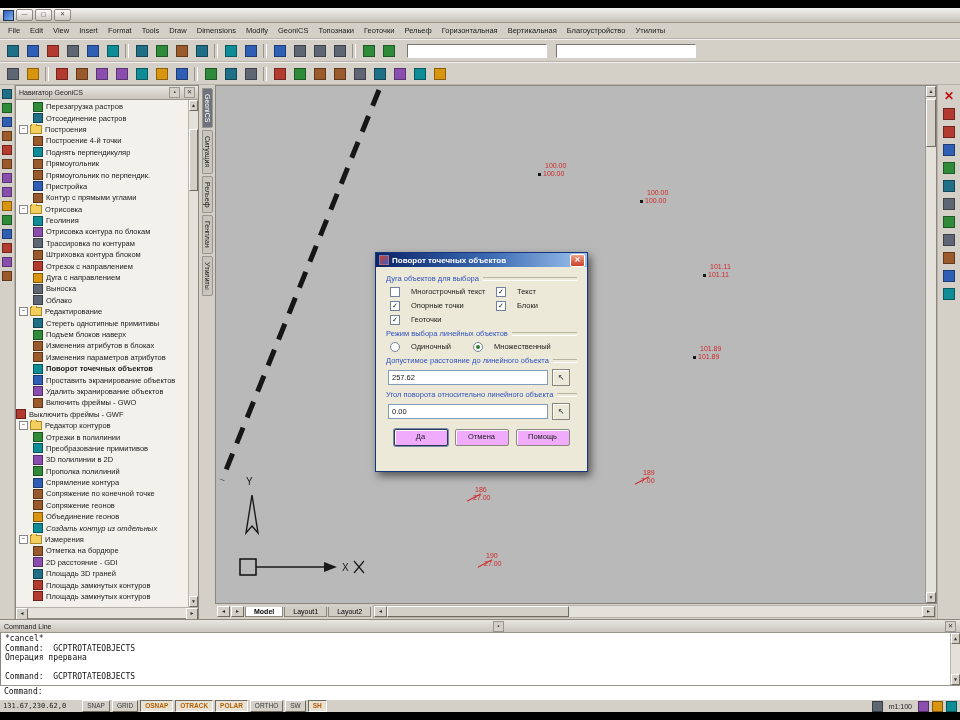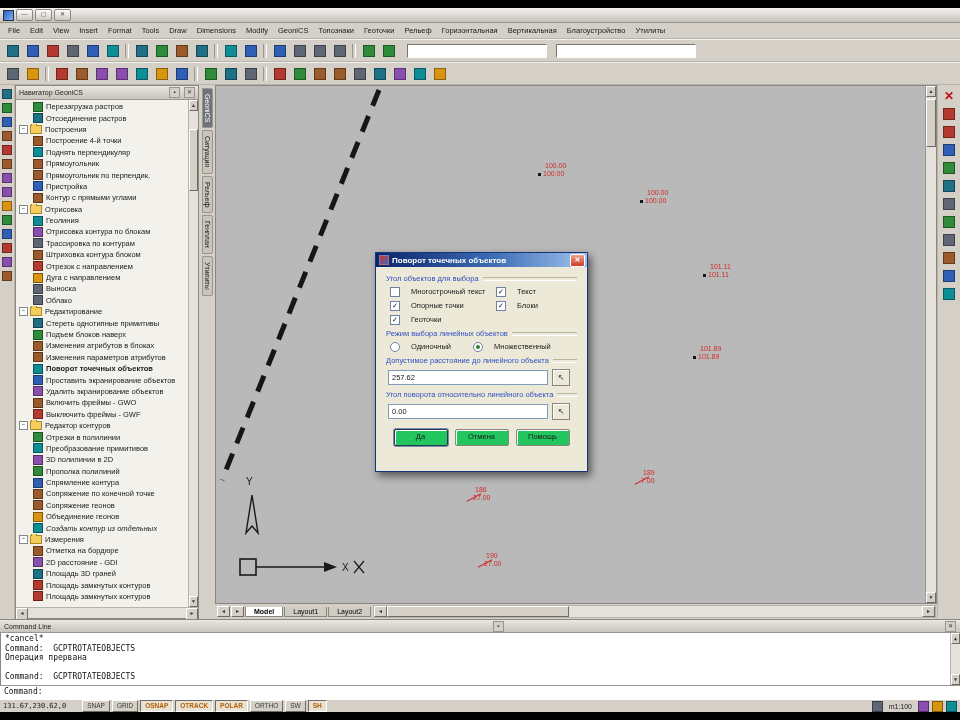--- a/index.html
+++ b/index.html
@@ -127,21 +127,21 @@
   .cb,.rb-row{display:flex;align-items:flex-start;gap:11px;}
   .cbbox{width:8px;height:8px;background:#fff;border:1px solid #6f83a0;font-size:7px;line-height:7px;text-align:center;color:#111;flex:0 0 auto;}
   .rb{width:8px;height:8px;border-radius:50%;background:#fff;border:1px solid #6f83a0;position:relative;flex:0 0 auto;}
   .rb.sel::after{content:"";position:absolute;left:2px;top:2px;width:4px;height:4px;border-radius:50%;background:#2f7d2f;}
   .radiorow{display:flex;gap:22px;margin-left:4px;}
   .inputrow{display:flex;align-items:center;margin-left:2px;margin-bottom:2px;}
   .dinput{width:152px;height:13px;background:#fff;border:1px solid #7f9db9;padding:0 3px;display:flex;align-items:center;}
   .pickbtn{width:16px;height:15px;margin-left:4px;background:#ece9d8;border:1px solid #8b877f;
            box-shadow:inset 1px 1px 0 #fff;display:flex;align-items:center;justify-content:center;font-size:8px;color:#234;}
   .dlg-buttons{display:flex;justify-content:center;gap:7px;margin-top:9px;}
-  .dbtn{min-width:44px;height:15px;background:#22c55e;border:1px solid #8b877f;box-shadow:inset 1px 1px 0 #fff;
+  .dbtn{min-width:44px;height:15px;background:#f0abfc;border:1px solid #8b877f;box-shadow:inset 1px 1px 0 #fff;
         text-align:center;line-height:14px;border-radius:2px;padding:0 4px;}
   .dbtn.default{border:1px solid #2a3a56;box-shadow:inset 1px 1px 0 #fff,0 0 0 1px #7a8aa6;}
 </style>
 </head>
 <body>
 
 <div class="screen">
   <div class="bar" style="top:0;height:8px;"></div>
   <div class="bar" style="top:712px;height:8px;"></div>
 
@@ -463,21 +463,21 @@
               <span class="tlabel">Проставить экранирование объектов</span>
             </div>
             <div class="trow" style="padding-left: 17px;">
               <span class="leaf-ic" style="background: rgb(138, 79, 174);"></span>
               <span class="tlabel">Удалить экранирование объектов</span>
             </div>
             <div class="trow" style="padding-left: 17px;">
               <span class="leaf-ic" style="background: rgb(154, 90, 44);"></span>
               <span class="tlabel">Включить фреймы - GWO</span>
             </div>
-            <div class="trow" style="padding-left: 17px;">
+            <div class="trow" style="">
               <span class="leaf-ic" style="background: rgb(178, 58, 46);"></span>
               <span class="tlabel">Выключить фреймы - GWF</span>
             </div>
             <div class="trow" style="padding-left: 3px;">
               <span class="expander">−</span>
               <span class="folder-ic"></span>
               <span class="tlabel">Редактор контуров</span>
             </div>
             <div class="trow" style="padding-left: 17px;">
               <span class="leaf-ic" style="background: rgb(47, 138, 58);"></span>
@@ -737,21 +737,21 @@
     </div>
   </div>
 
   <div class="dialog">
     <div class="dlg-title">
       <span class="dlg-icon"></span>
       <span>Поворот точечных объектов</span>
       <span class="dlg-close">✕</span>
     </div>
     <div class="dlg-body">
-      <div class="grp-label">Угол объектов для выбора</div>
+      <div class="grp-label">Дуга объектов для выбора</div>
       <div class="cbgrid" id="cbgrid">
           <label class="cb">
             <span class="cbbox"></span>
             <span class="cblabel">Многострочный текст</span>
           </label>
           <label class="cb">
             <span class="cbbox">✓</span>
             <span class="cblabel">Текст</span>
           </label>
           <label class="cb">

